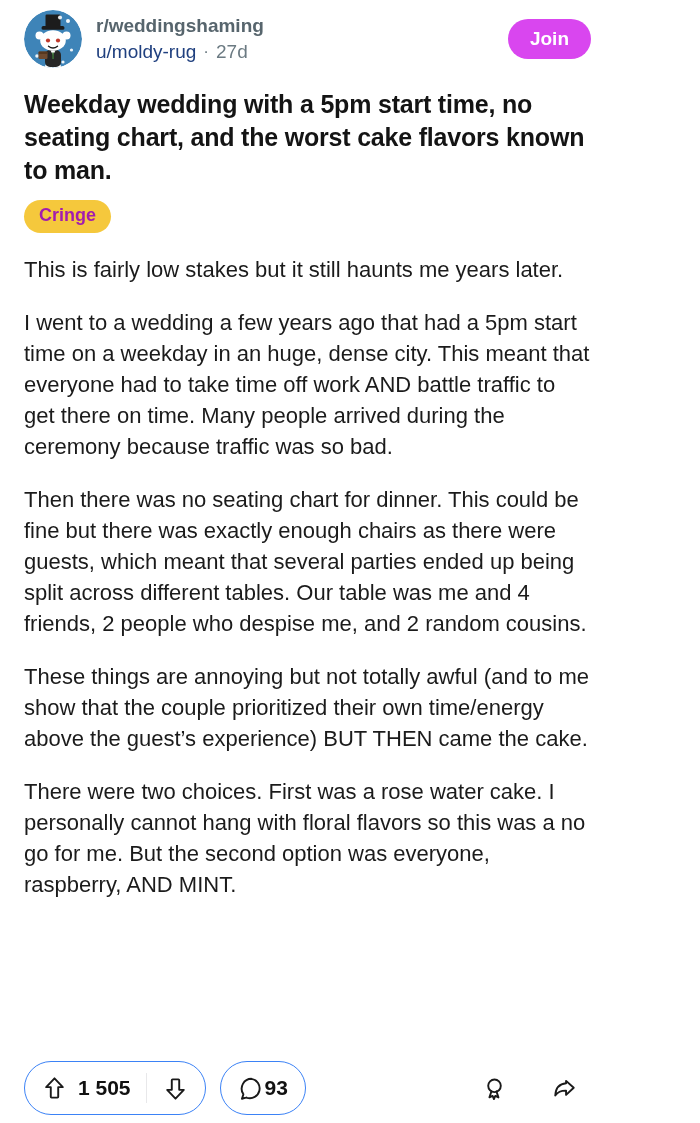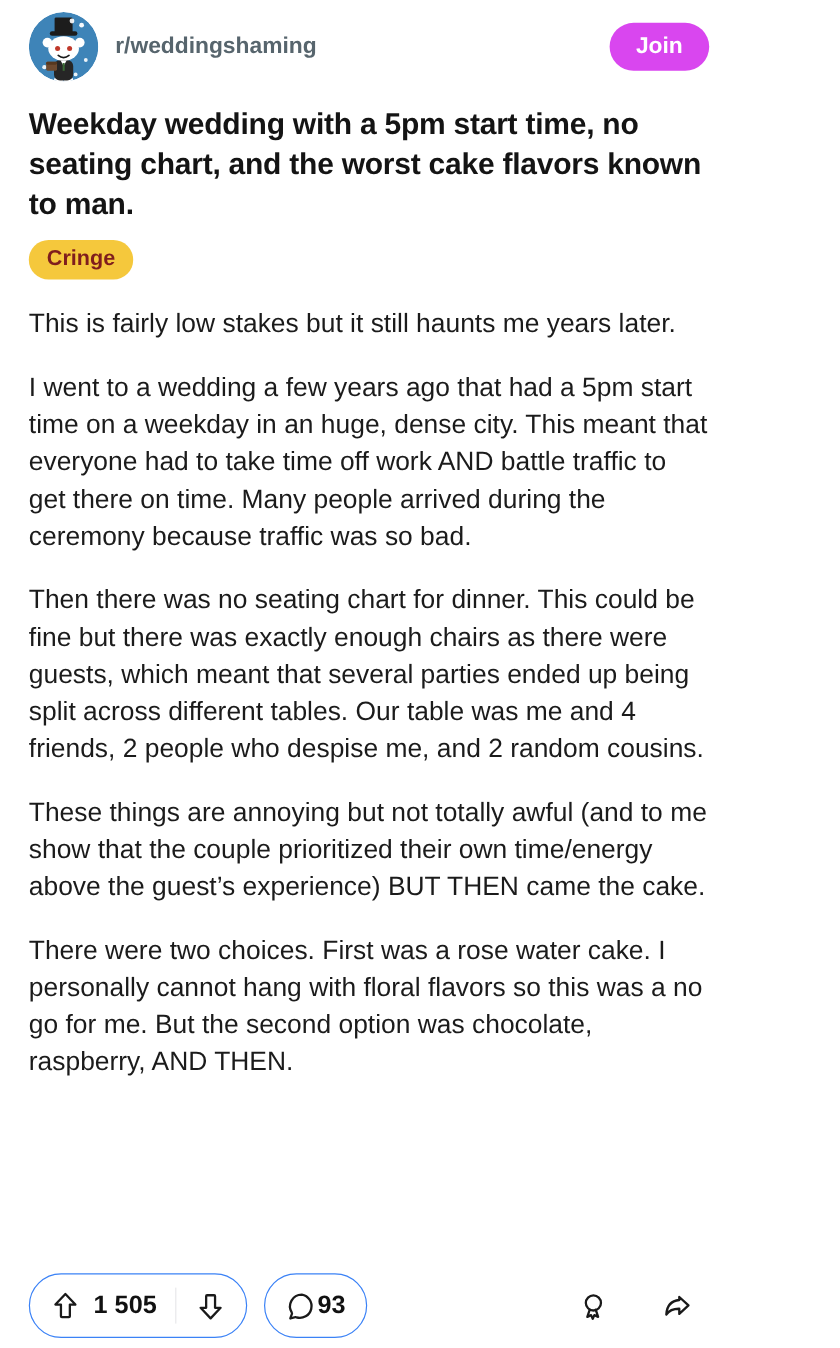--- a/index.html
+++ b/index.html
@@ -85,36 +85,41 @@
         <rect x="21.5" y="4.5" width="15" height="13.5" rx="1.2" fill="#1c1c1c"></rect>
         <rect x="17.5" y="16" width="23" height="3.8" rx="1.9" fill="#1c1c1c"></rect>
         <circle cx="36" cy="7.5" r="2" fill="#ffffff" opacity="0.9"></circle>
         <circle cx="24" cy="30.5" r="2.1" fill="#c0392b"></circle>
         <circle cx="34" cy="30.5" r="2.1" fill="#c0392b"></circle>
         <path d="M24.5 36.2q4.5 3.6 9 0" stroke="#1a1a1a" stroke-width="1.4" fill="none" stroke-linecap="round"></path>
       </svg>
     </div>
     <div class="header-text">
       <div class="subreddit">r/weddingshaming</div>
+      <div class="meta-line">
+        <span class="author" style="color: rgb(32, 64, 127);">u/moldy-rug</span>
+        <span class="dot-sep">·</span>
+        <span class="post-age">27d</span>
+      </div>
     </div>
     <button class="join-btn" style="background: #d946ef; color: rgb(255, 255, 255);">Join</button>
   </div>
 
   <h1 class="post-title" style="color: rgb(20, 20, 20);">Weekday wedding with a 5pm start time, no seating chart, and the worst cake flavors known to man.</h1>
 
   <div class="flair-row">
-    <span class="flair-badge" style="background: rgb(245, 200, 60); color: #7f1d1d;">Cringe</span>
+    <span class="flair-badge" style="background: rgb(245, 200, 60); color: #a21caf;">Cringe</span>
   </div>
 
   <div class="post-body">
     <p>This is fairly low stakes but it still haunts me years later.</p>
     <p>I went to a wedding a few years ago that had a 5pm start time on a weekday in an huge, dense city. This meant that everyone had to take time off work AND battle traffic to get there on time. Many people arrived during the ceremony because traffic was so bad.</p>
     <p>Then there was no seating chart for dinner. This could be fine but there was exactly enough chairs as there were guests, which meant that several parties ended up being split across different tables. Our table was me and 4 friends, 2 people who despise me, and 2 random cousins.</p>
     <p>These things are annoying but not totally awful (and to me show that the couple prioritized their own time/energy above the guest’s experience) BUT THEN came the cake.</p>
-    <p>There were two choices. First was a rose water cake. I personally cannot hang with floral flavors so this was a no go for me. But the second option was chocolate, raspberry, AND THEN.</p>
+    <p>There were two choices. First was a rose water cake. I personally cannot hang with floral flavors so this was a no go for me. But the second option was everyone, raspberry, AND MINT.</p>
   </div>
 
   <div class="action-bar">
 
     <div class="pill vote-pill">
       <button class="icon-btn">
         <svg class="icon" width="27" height="27" viewBox="0 0 24 24">
           <path d="M12 3 19.4 10.8 H15.3 V19.4 c0 .4-.3 .7-.7 .7 H9.4 c-.4 0-.7-.3-.7-.7 V10.8 H4.6 Z" fill="none" stroke="#1a1a1a" stroke-width="1.7" stroke-linejoin="round"></path>
         </svg>
       </button>

